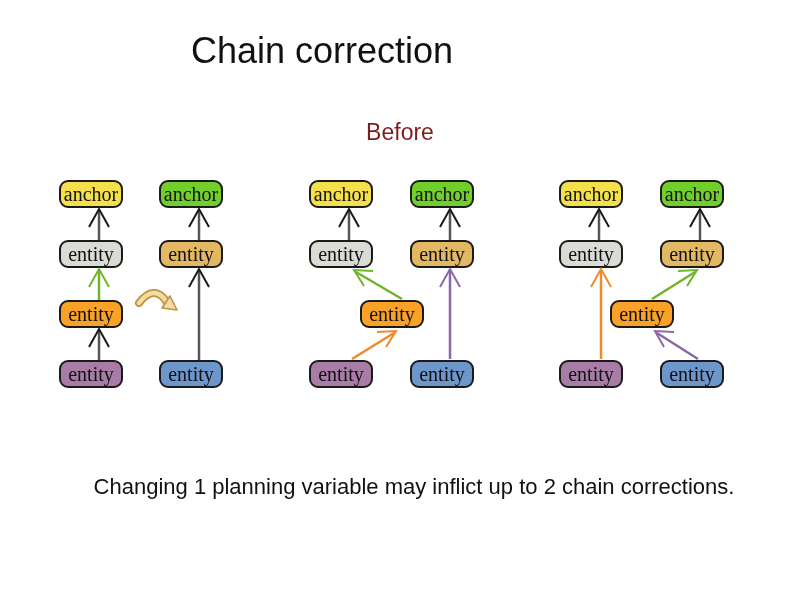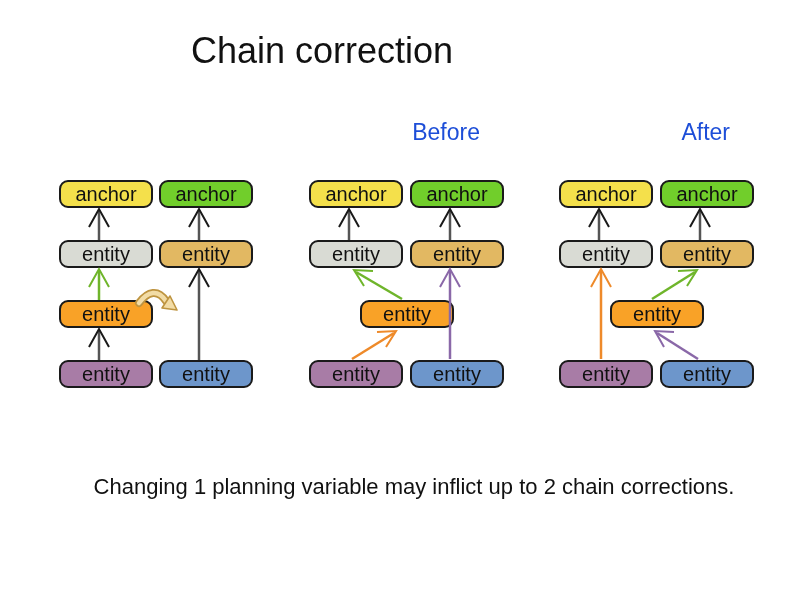--- a/index.html
+++ b/index.html
@@ -5,33 +5,33 @@
   html,body{margin:0;padding:0;background:#ffffff;}
   .canvas{
     position:relative;width:800px;height:600px;background:#ffffff;overflow:hidden;
     font-family:"Liberation Sans", sans-serif;color:#111;
   }
   .title{
     position:absolute;left:0;top:30px;width:644px;text-align:center;
     font-size:36px;font-weight:400;letter-spacing:0px;color:#111;
   }
   .sec-label{
-    position:absolute;top:119px;width:160px;text-align:right;
-    font-size:23px;color:#1d4ed8;
+    position:absolute;top:119px;width:160px;text-align:center;
+    font-size:23px;color:#7f1d1d;
   }
   .sec-label.before{left:320px;}
   .sec-label.after{left:570px;}
   .caption{
     position:absolute;left:14px;top:467px;width:800px;text-align:center;
     font-size:22px;color:#111;margin-top:7px;
   }
   .node{
-    position:absolute;width:94px;height:28px;box-sizing:border-box;
+    position:absolute;width:64px;height:28px;box-sizing:border-box;
     border:2px solid #1a1a1a;border-radius:9px;
-    font-size:20px;text-align:center;line-height:24px;color:#111;
+    font-size:20px;text-align:center;line-height:24px;color:#111;font-family:Liberation Serif, serif;
   }
   .c-yellow{background:var(--anchor-yellow);}
   .c-green {background:var(--anchor-green);}
   .c-gray  {background:var(--entity-gray);}
   .c-tan   {background:var(--entity-tan);}
   .c-orange{background:var(--entity-orange);}
   .c-purple{background:var(--entity-purple);}
   .c-blue  {background:var(--entity-blue);}
   svg.arrows{position:absolute;left:0;top:0;pointer-events:none;}
   .shaft{stroke:var(--line-gray);stroke-width:2.5;fill:none;}
@@ -47,21 +47,20 @@
   .curve-head{fill:var(--move-arrow-fill);stroke:var(--move-arrow-outline);stroke-width:1.6;stroke-linejoin:round;}
 </style>
 </head>
 <body>
 
 <div class="canvas">
 
   <div class="title">Chain correction</div>
 
   <div class="sec-label before">Before</div>
-  <div class="sec-label after">After</div>
 
   <div class="node c-yellow" style="left:59px;top:180px">anchor</div>
   <div class="node c-gray" style="left:59px;top:240px">entity</div>
   <div class="node c-orange" style="left:59px;top:300px">entity</div>
   <div class="node c-purple" style="left:59px;top:360px">entity</div>
   <div class="node c-green" style="left:159px;top:180px">anchor</div>
   <div class="node c-tan" style="left:159px;top:240px">entity</div>
   <div class="node c-blue" style="left:159px;top:360px">entity</div>
 
   <div class="node c-yellow" style="left:309px;top:180px">anchor</div>

